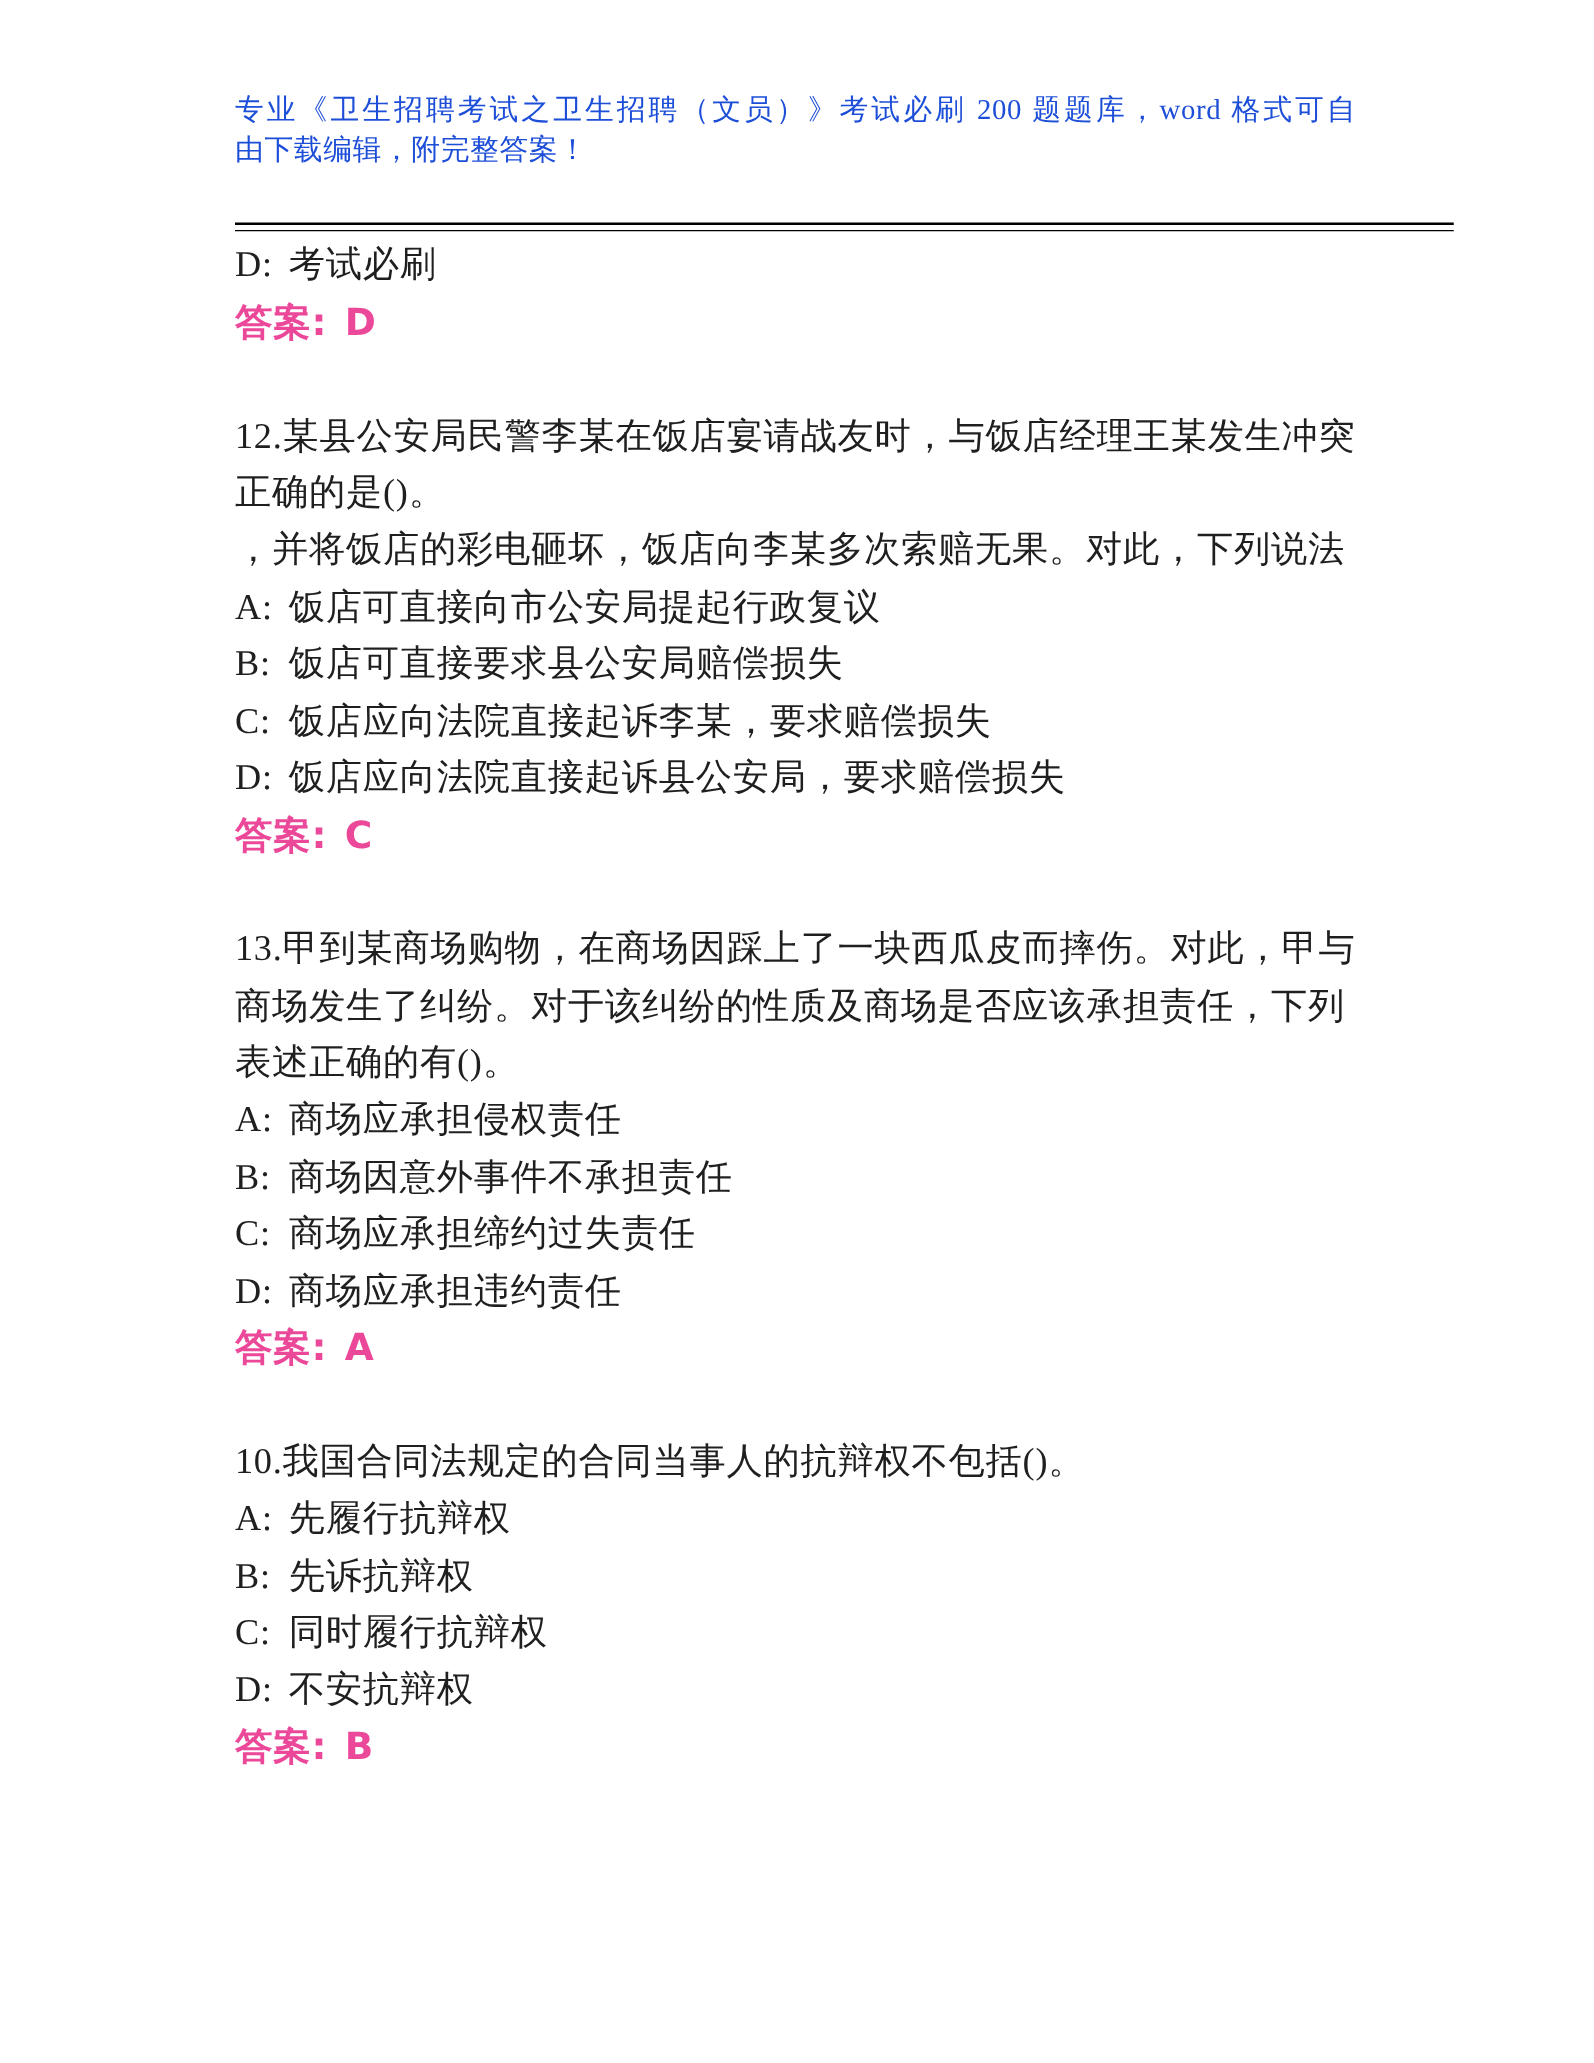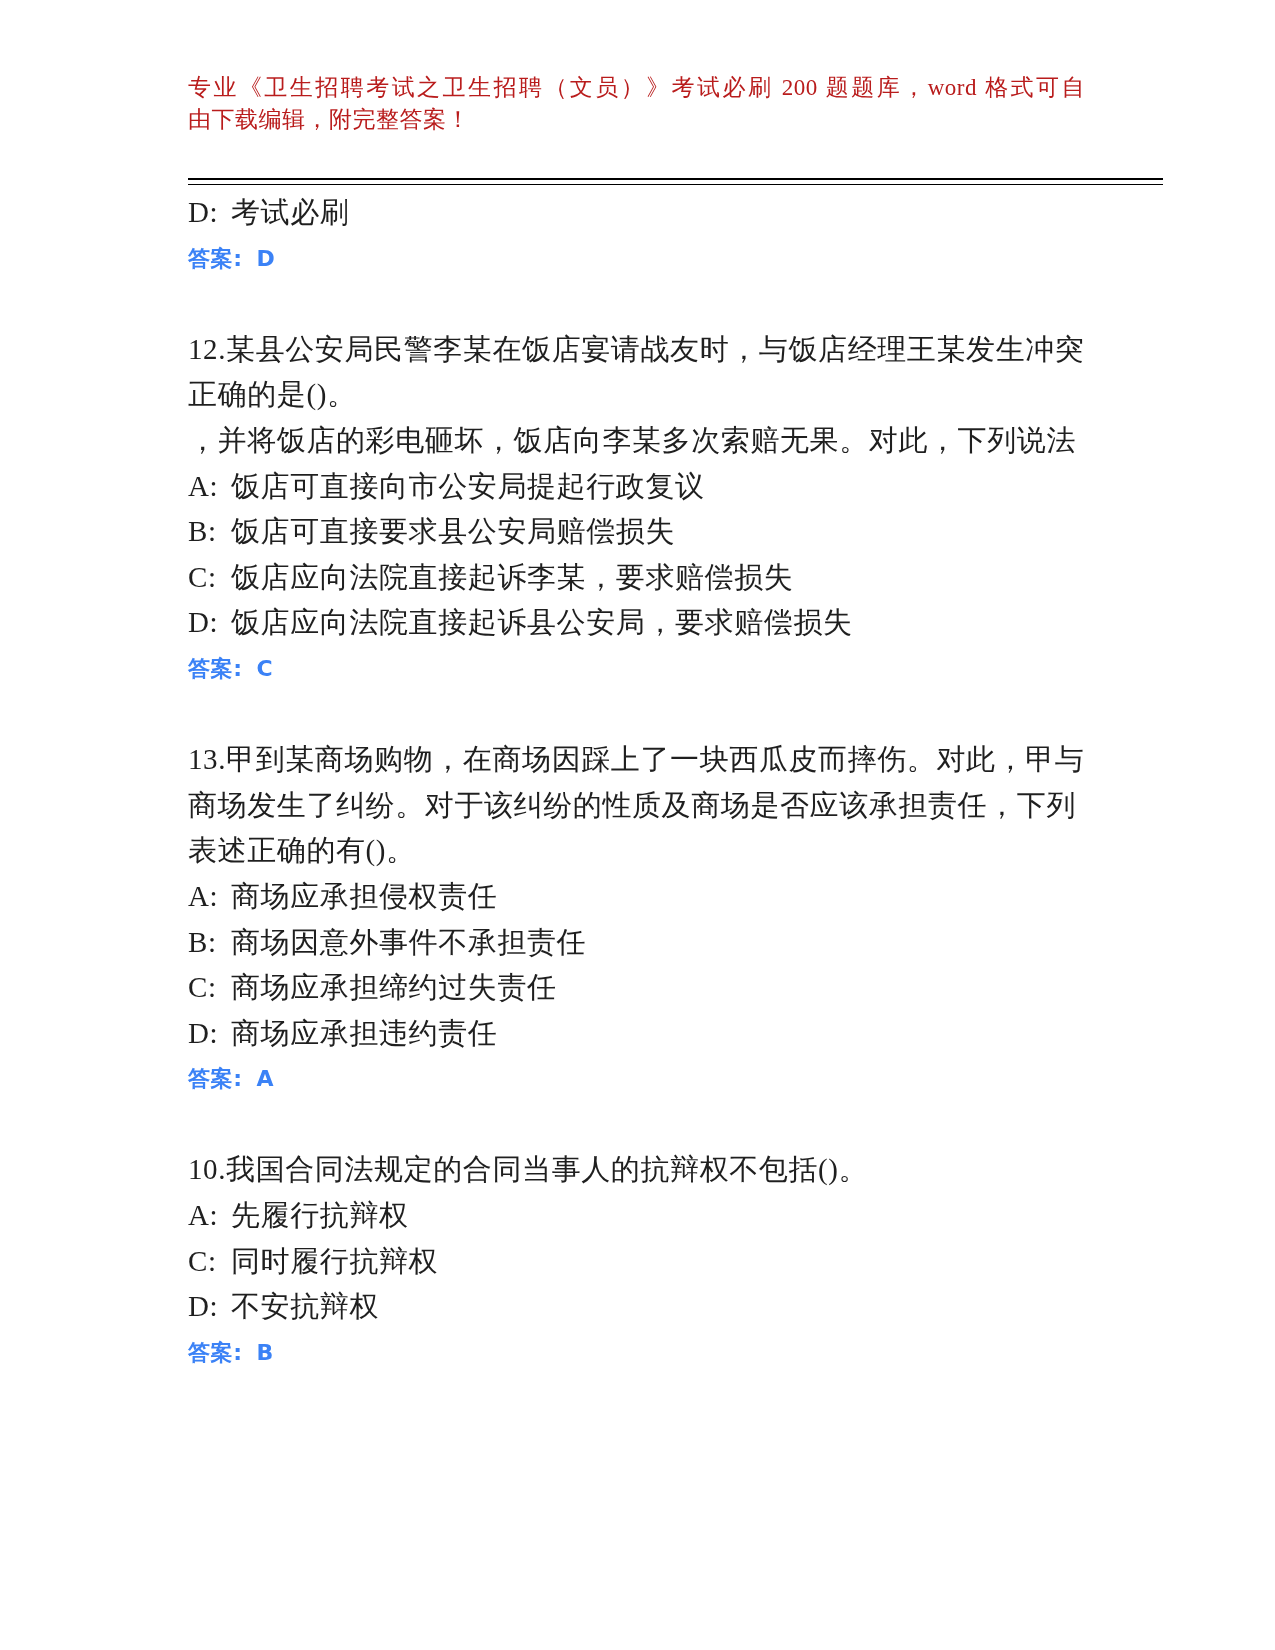--- a/index.html
+++ b/index.html
@@ -12,21 +12,21 @@
     color: #1f1f1f;
   }
   .page { position: absolute; inset: 0; overflow: hidden; }
 
   
   .header {
     position: absolute;
     left: 188px;
     top: 72px;
     width: 897px;
-    color: #b91c1c;
+    color: #1d4ed8;
   }
   .header-line {
     font-size: 23px;
     line-height: 32px;
     letter-spacing: 0.5px;
   }
   .header-line.justify {
     text-align: justify;
     text-align-last: justify;
     word-break: break-all;
@@ -52,22 +52,22 @@
     font-size: 29px;
     line-height: 45.6px;
     letter-spacing: 0.6px;
   }
   .stem-line { white-space: nowrap; }
   .opt-line  { white-space: nowrap; }
   .opt-label { display: inline-block; min-width: 43px; }
   .answer-line {
     font-family: "DejaVu Sans", "Liberation Sans", sans-serif;
     font-weight: 600;
-    font-size: 22px;
-    color: #3b82f6;
+    font-size: 30px;
+    color: #ec4899;
   }
   .answer-label { margin-right: 14px; }
   .block-gap { height: 45.6px; }
 </style>
 </head>
 <body>
 
 <div class="page">
   <div class="header">
     <div class="header-line justify">专业《卫生招聘考试之卫生招聘（文员）》考试必刷 200 题题库，word 格式可自</div>
@@ -93,17 +93,18 @@
       <div class="stem-line">商场发生了纠纷。对于该纠纷的性质及商场是否应该承担责任，下列</div>
       <div class="stem-line">表述正确的有()。</div>
       <div class="opt-line"><span class="opt-label">A:</span><span class="opt-text">商场应承担侵权责任</span></div>
       <div class="opt-line"><span class="opt-label">B:</span><span class="opt-text">商场因意外事件不承担责任</span></div>
       <div class="opt-line"><span class="opt-label">C:</span><span class="opt-text">商场应承担缔约过失责任</span></div>
       <div class="opt-line"><span class="opt-label">D:</span><span class="opt-text">商场应承担违约责任</span></div>
       <div class="answer-line"><span class="answer-label">答案:</span><span class="answer-value">A</span></div>
       <div class="block-gap"></div>
       <div class="stem-line">10.我国合同法规定的合同当事人的抗辩权不包括()。</div>
       <div class="opt-line"><span class="opt-label">A:</span><span class="opt-text">先履行抗辩权</span></div>
+      <div class="opt-line"><span class="opt-label">B:</span><span class="opt-text">先诉抗辩权</span></div>
       <div class="opt-line"><span class="opt-label">C:</span><span class="opt-text">同时履行抗辩权</span></div>
       <div class="opt-line"><span class="opt-label">D:</span><span class="opt-text">不安抗辩权</span></div>
       <div class="answer-line"><span class="answer-label">答案:</span><span class="answer-value">B</span></div>
     </div>
 </div>
 
 </body></html>

